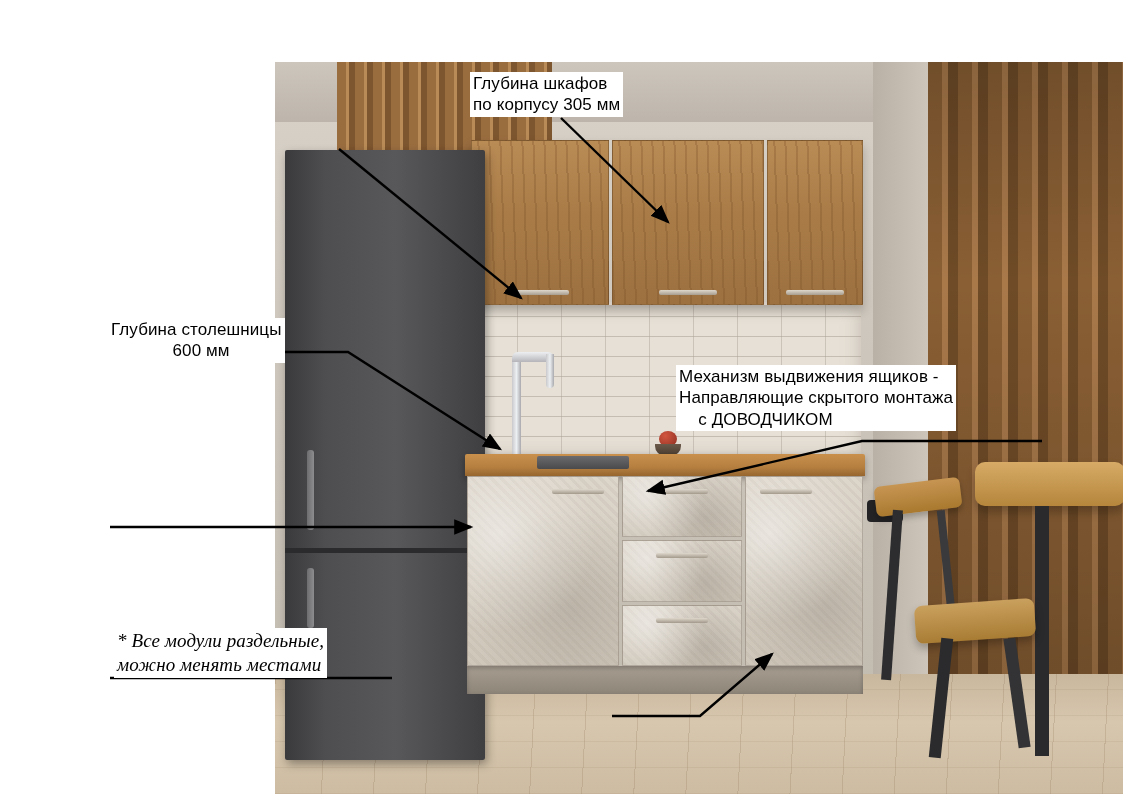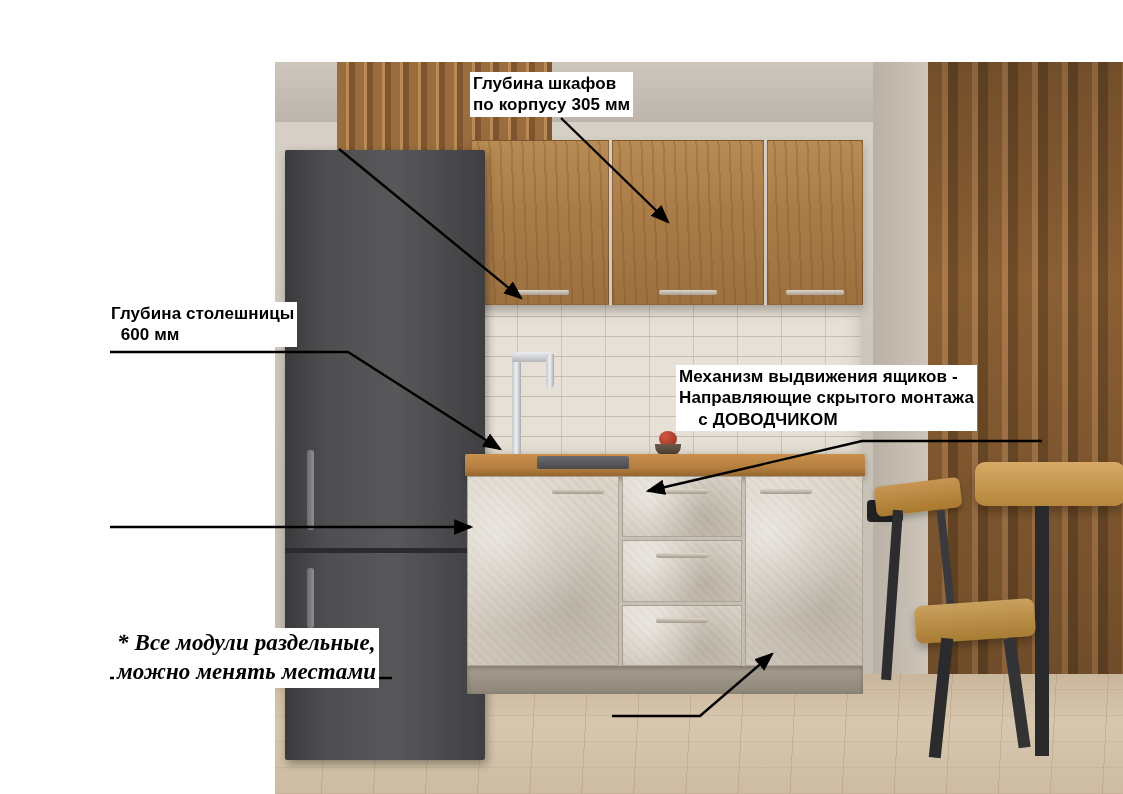--- a/index.html
+++ b/index.html
@@ -231,28 +231,28 @@
   .dark-bracket{
     position:absolute; left:592px; top:438px; width:36px; height:22px;
     background:#232325; border-radius:4px;
   }
 
   
   .label{
     position:absolute;
     background:#ffffff;
     color:#000000;
-    font-weight:bold;
+    font-weight:normal;
     font-size:17px;
     line-height:1.25;
     letter-spacing:.1px;
     white-space:pre;
     padding:1px 3px;
   }
-  .label.italic{ font-style:italic; font-family:"Liberation Serif", serif; font-size:23px;}
+  .label.italic{ font-style:italic; font-family:"Liberation Serif", serif; font-size:19px;}
 
   svg.lines{
     position:absolute; left:0; top:0; width:1123px; height:794px;
     pointer-events:none;
   }
 </style>
 </head>
 <body>
 
 <div id="stage">
@@ -341,21 +341,21 @@
     <path d="M1042,441 L862,441 L648,491" stroke="#000" stroke-width="2.4" fill="none" marker-end="url(#arrow)"></path>
     <path d="M110,527 L471,527" stroke="#000" stroke-width="2.4" fill="none" marker-end="url(#arrow)"></path>
     <path d="M110,678 L392,678" stroke="#000" stroke-width="2.4" fill="none"></path>
     <path d="M612,716 L700,716 L772,654" stroke="#000" stroke-width="2.4" fill="none" marker-end="url(#arrow)"></path>
   </svg>
 
   <div class="label" style="left:470px; top:72px;">Глубина шкафов
 по корпусу 305 мм</div>
 
 
-  <div class="label" style="left:108px; top:302px;">Глубина столешницы
+  <div class="label" style="left:108px; top:318px;text-align:center;">Глубина столешницы
   600 мм</div>
 
   <div class="label" style="left:676px; top:365px;">Механизм выдвижения ящиков -
 Направляющие скрытого монтажа
     с ДОВОДЧИКОМ</div>
 
 
   <div class="label italic" style="left:114px; top:628px;">* Все модули раздельные,
 можно менять местами</div>
 

